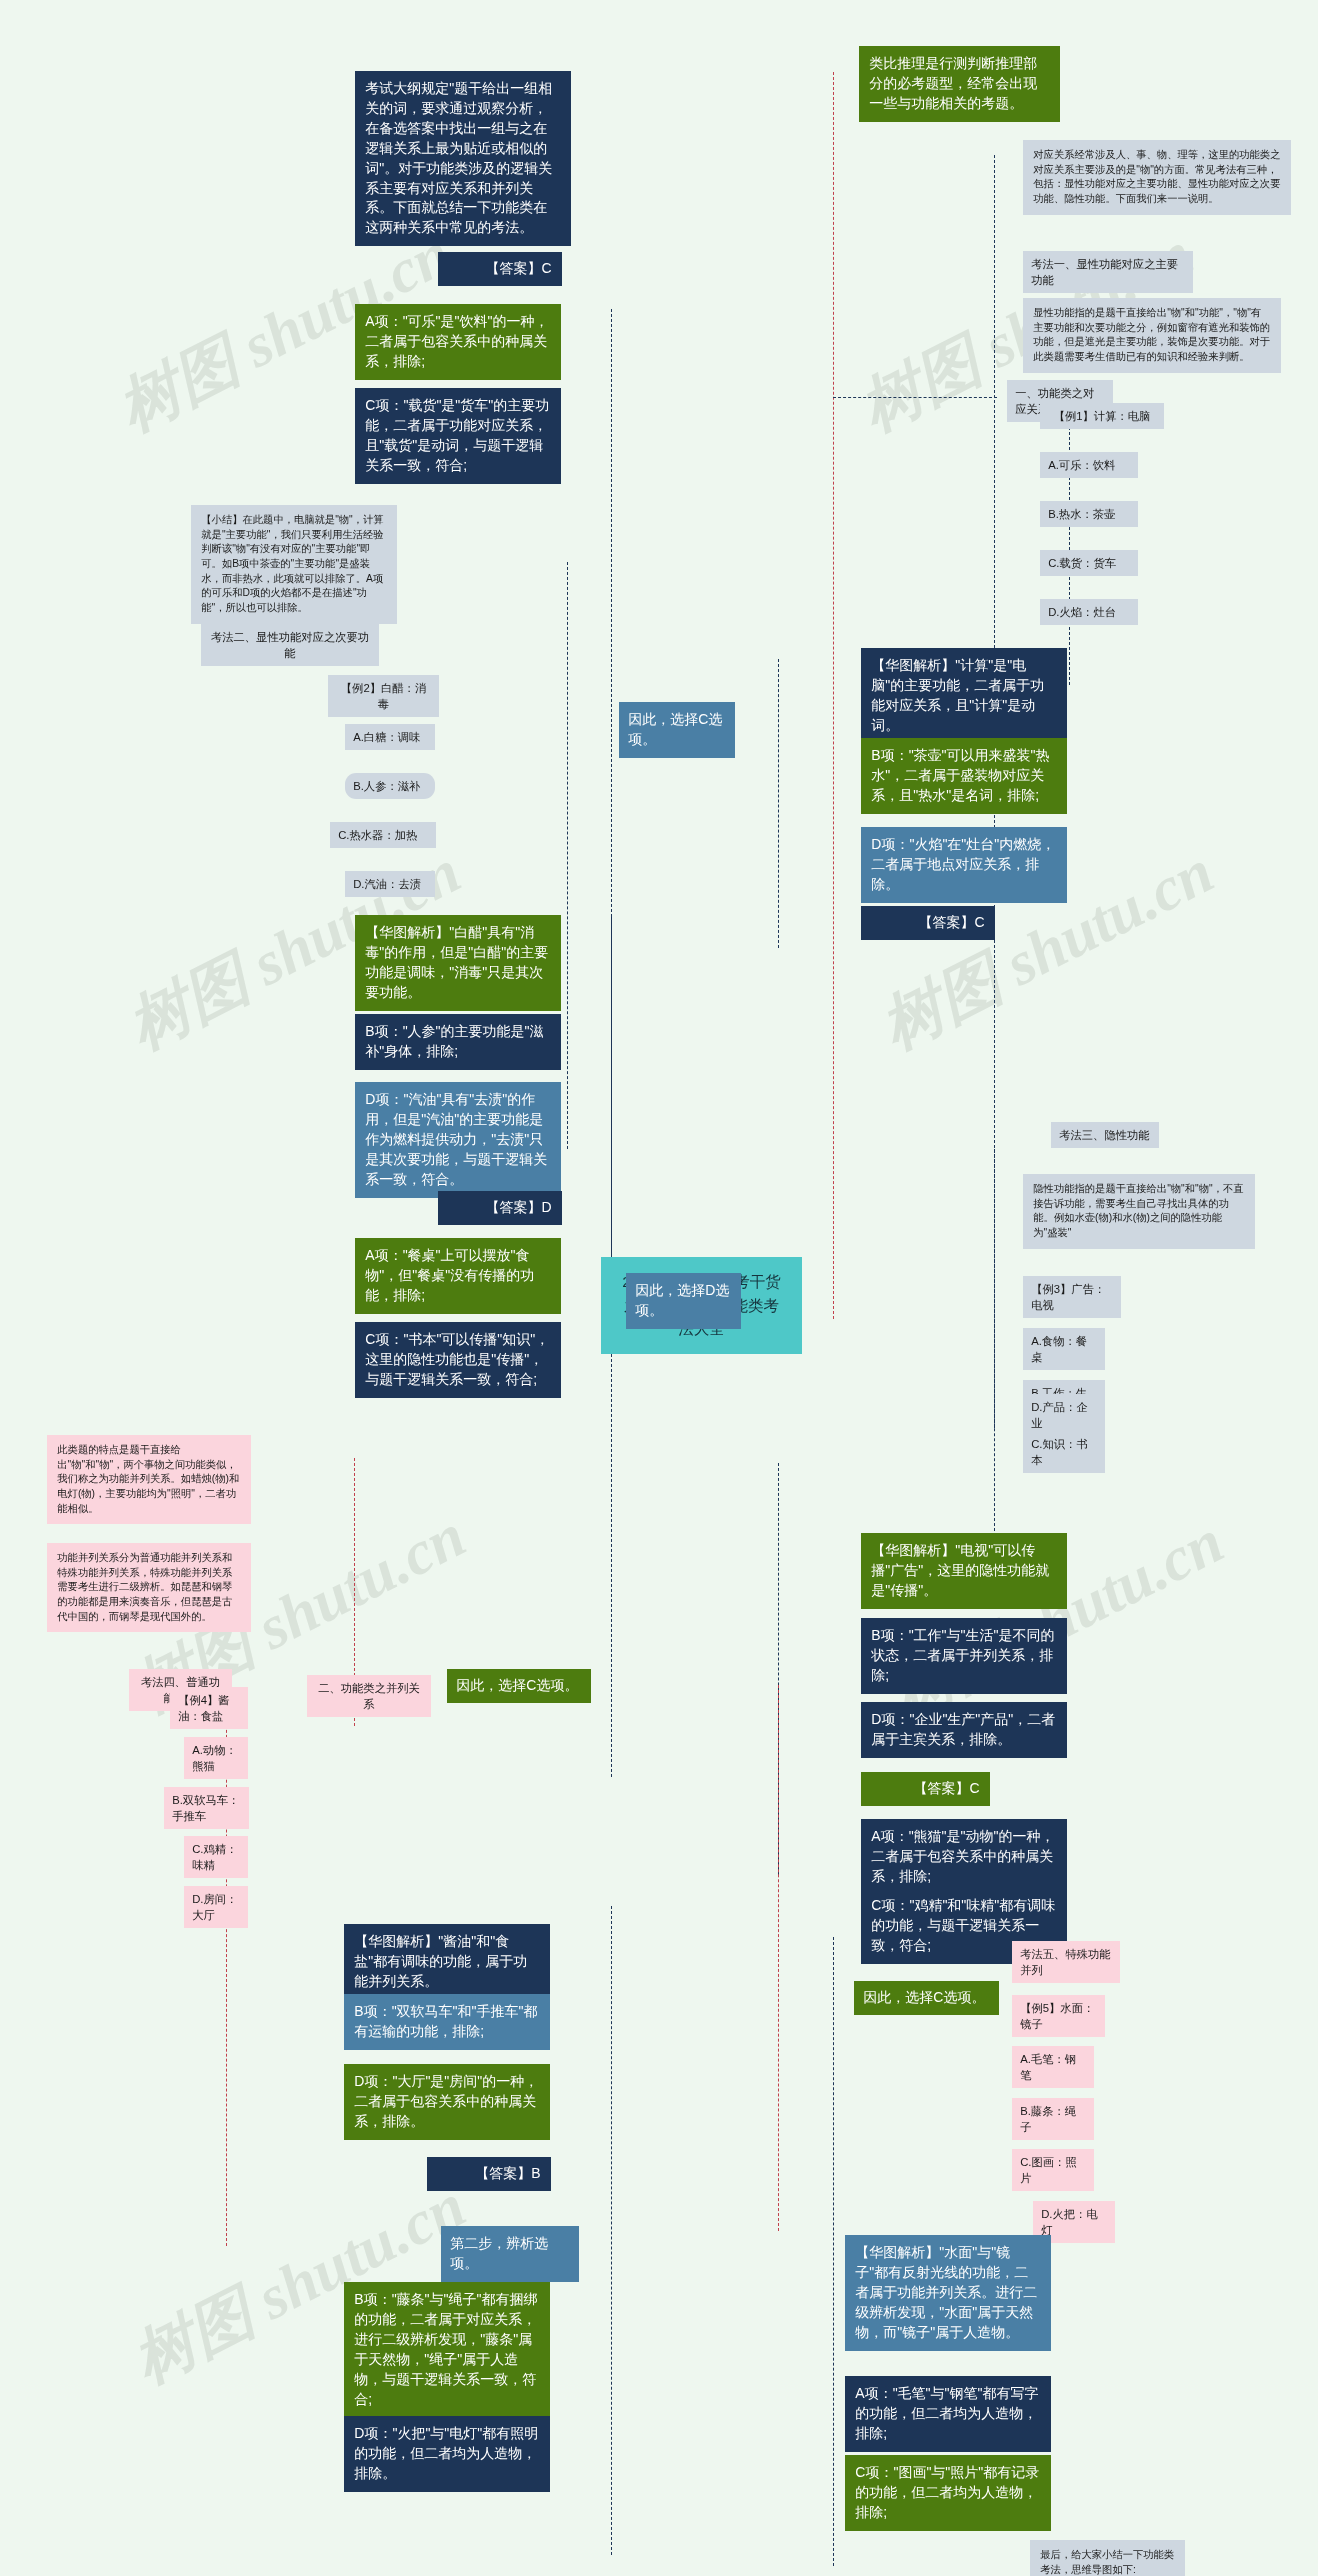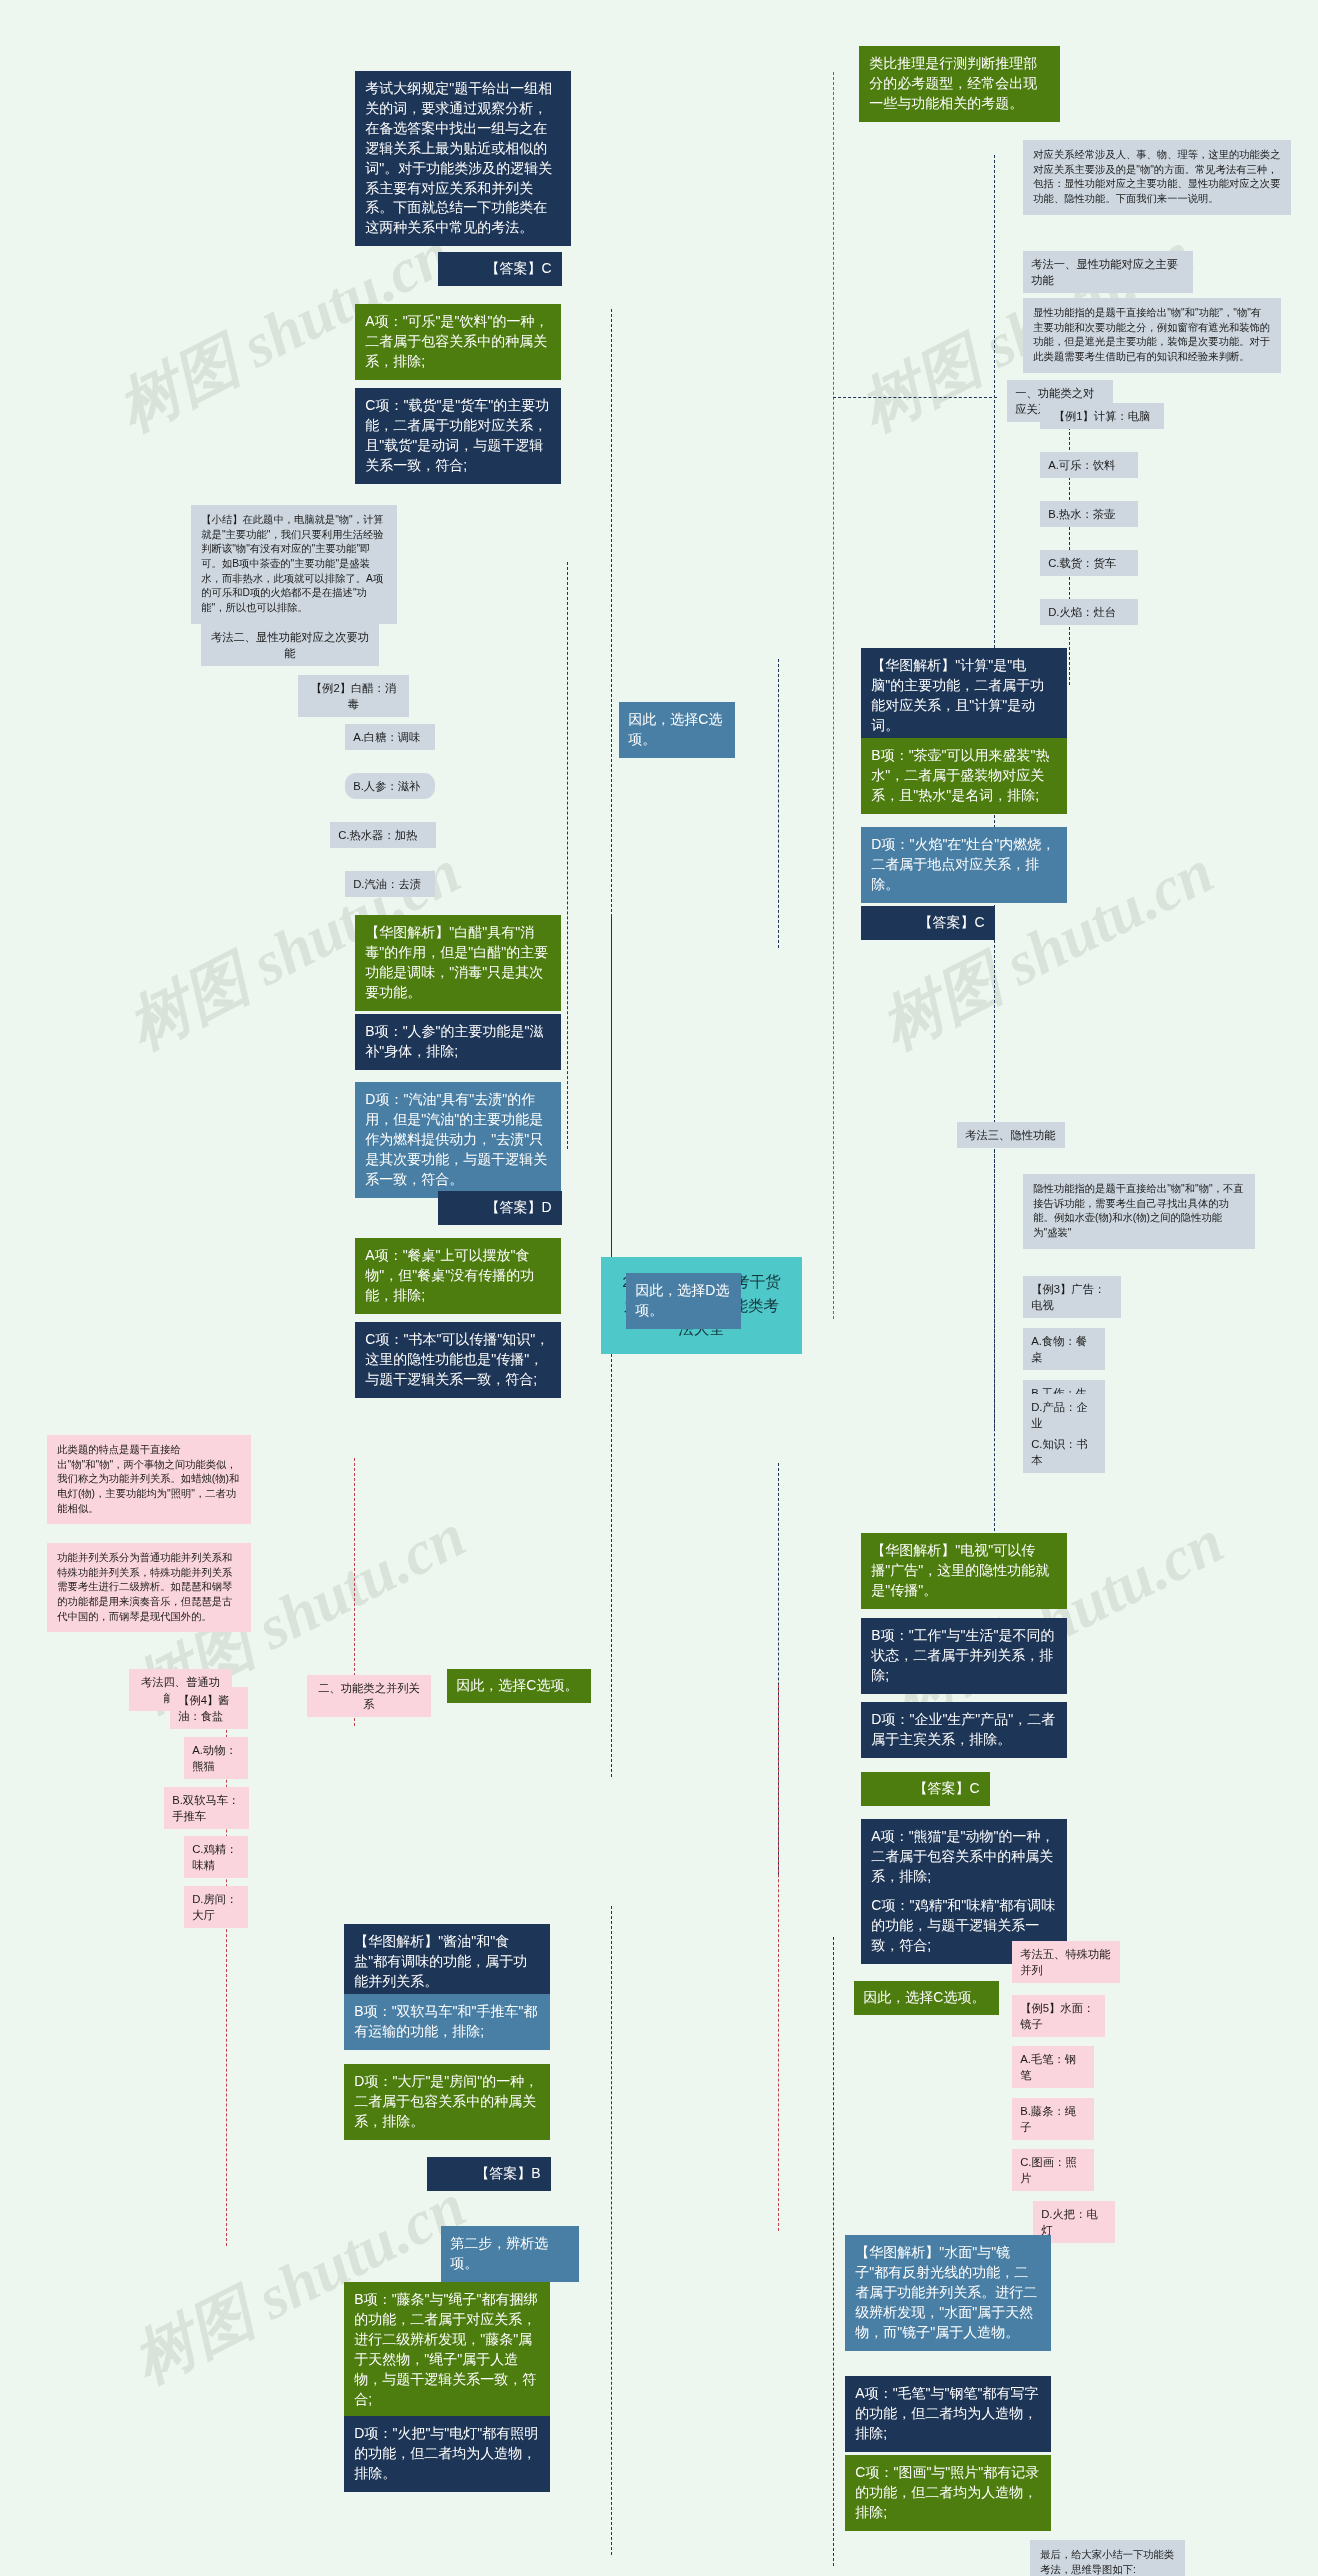--- a/index.html
+++ b/index.html
@@ -128,42 +128,42 @@
   <div class="node red lead" style="left:355px; top:304px; width:206px;">A项："可乐"是"饮料"的一种，二者属于包容关系中的种属关系，排除;</div>
 
   <div class="node dark lead" style="left:355px; top:388px; width:206px;">C项："载货"是"货车"的主要功能，二者属于功能对应关系，且"载货"是动词，与题干逻辑关系一致，符合;</div>
 
   <div class="node dark lead answer" style="left:438px; top:252px; width:124px; padding:7.2px 10.3px;">【答案】C</div>
 
   <div class="node gray tiny" style="left:191px; top:505px; width:206px;">【小结】在此题中，电脑就是"物"，计算就是"主要功能"，我们只要利用生活经验判断该"物"有没有对应的"主要功能"即可。如B项中茶壶的"主要功能"是盛装水，而非热水，此项就可以排除了。A项的可乐和D项的火焰都不是在描述"功能"，所以也可以排除。</div>
 
   <div class="node gray small leaf" style="left:201px; top:624px; width:178px;">考法二、显性功能对应之次要功能</div>
 
-  <div class="node gray small leaf" style="left:298px; top:675px; width:111px;">【例2】白醋：消毒</div>
+  <div class="node gray small leaf" style="left:328px; top:675px; width:111px;">【例2】白醋：消毒</div>
 
   <div class="node gray small leafL" style="left:345px; top:724px; width:90px;">A.白糖：调味</div>
   <div class="node gray small leafL" style="left:345px; top:773px; width:90px;border-radius:11px;">B.人参：滋补</div>
   <div class="node gray small leafL" style="left:330px; top:822px; width:106px;">C.热水器：加热</div>
   <div class="node gray small leafL" style="left:345px; top:871px; width:90px;">D.汽油：去渍</div>
 
   <div class="node red lead" style="left:355px; top:915px; width:206px;">【华图解析】"白醋"具有"消毒"的作用，但是"白醋"的主要功能是调味，"消毒"只是其次要功能。</div>
 
   <div class="node dark lead" style="left:355px; top:1014px; width:206px;">B项："人参"的主要功能是"滋补"身体，排除;</div>
 
   <div class="node mid lead" style="left:355px; top:1082px; width:206px;">D项："汽油"具有"去渍"的作用，但是"汽油"的主要功能是作为燃料提供动力，"去渍"只是其次要功能，与题干逻辑关系一致，符合。</div>
 
   <div class="node dark lead answer" style="left:438px; top:1191px; width:124px; padding:7.2px 10.3px;">【答案】D</div>
 
   <div class="node red lead" style="left:355px; top:1238px; width:206px;">A项："餐桌"上可以摆放"食物"，但"餐桌"没有传播的功能，排除;</div>
 
   <div class="node dark lead" style="left:355px; top:1322px; width:206px;">C项："书本"可以传播"知识"，这里的隐性功能也是"传播"，与题干逻辑关系一致，符合;</div>
 
   <div class="node mid lead" style="left:619px; top:702px; width:116px; padding:8.2px 9.3px;">因此，选择C选项。</div>
 
-  <div class="node gray small leafL" style="left:957px; top:1122px; width:108px;">考法三、隐性功能</div>
+  <div class="node gray small leafL" style="left:1051px; top:1122px; width:108px;">考法三、隐性功能</div>
 
   <div class="node gray tiny" style="left:1023px; top:1174px; width:232px;">隐性功能指的是题干直接给出"物"和"物"，不直接告诉功能，需要考生自己寻找出具体的功能。例如水壶(物)和水(物)之间的隐性功能为"盛装"</div>
 
   <div class="node gray small leafL" style="left:1023px; top:1276px; width:98px;">【例3】广告：电视</div>
 
   <div class="node gray small leafL" style="left:1023px; top:1328px; width:82px;">A.食物：餐桌</div>
   <div class="node gray small leafL" style="left:1023px; top:1380px; width:82px;">B.工作：生活</div>
   <div class="node gray small leafL" style="left:1023px; top:1431px; width:82px;">C.知识：书本</div>
   <div class="node gray small leafL" style="left:1023px; top:1394px; width:82px;">D.产品：企业</div>
 

